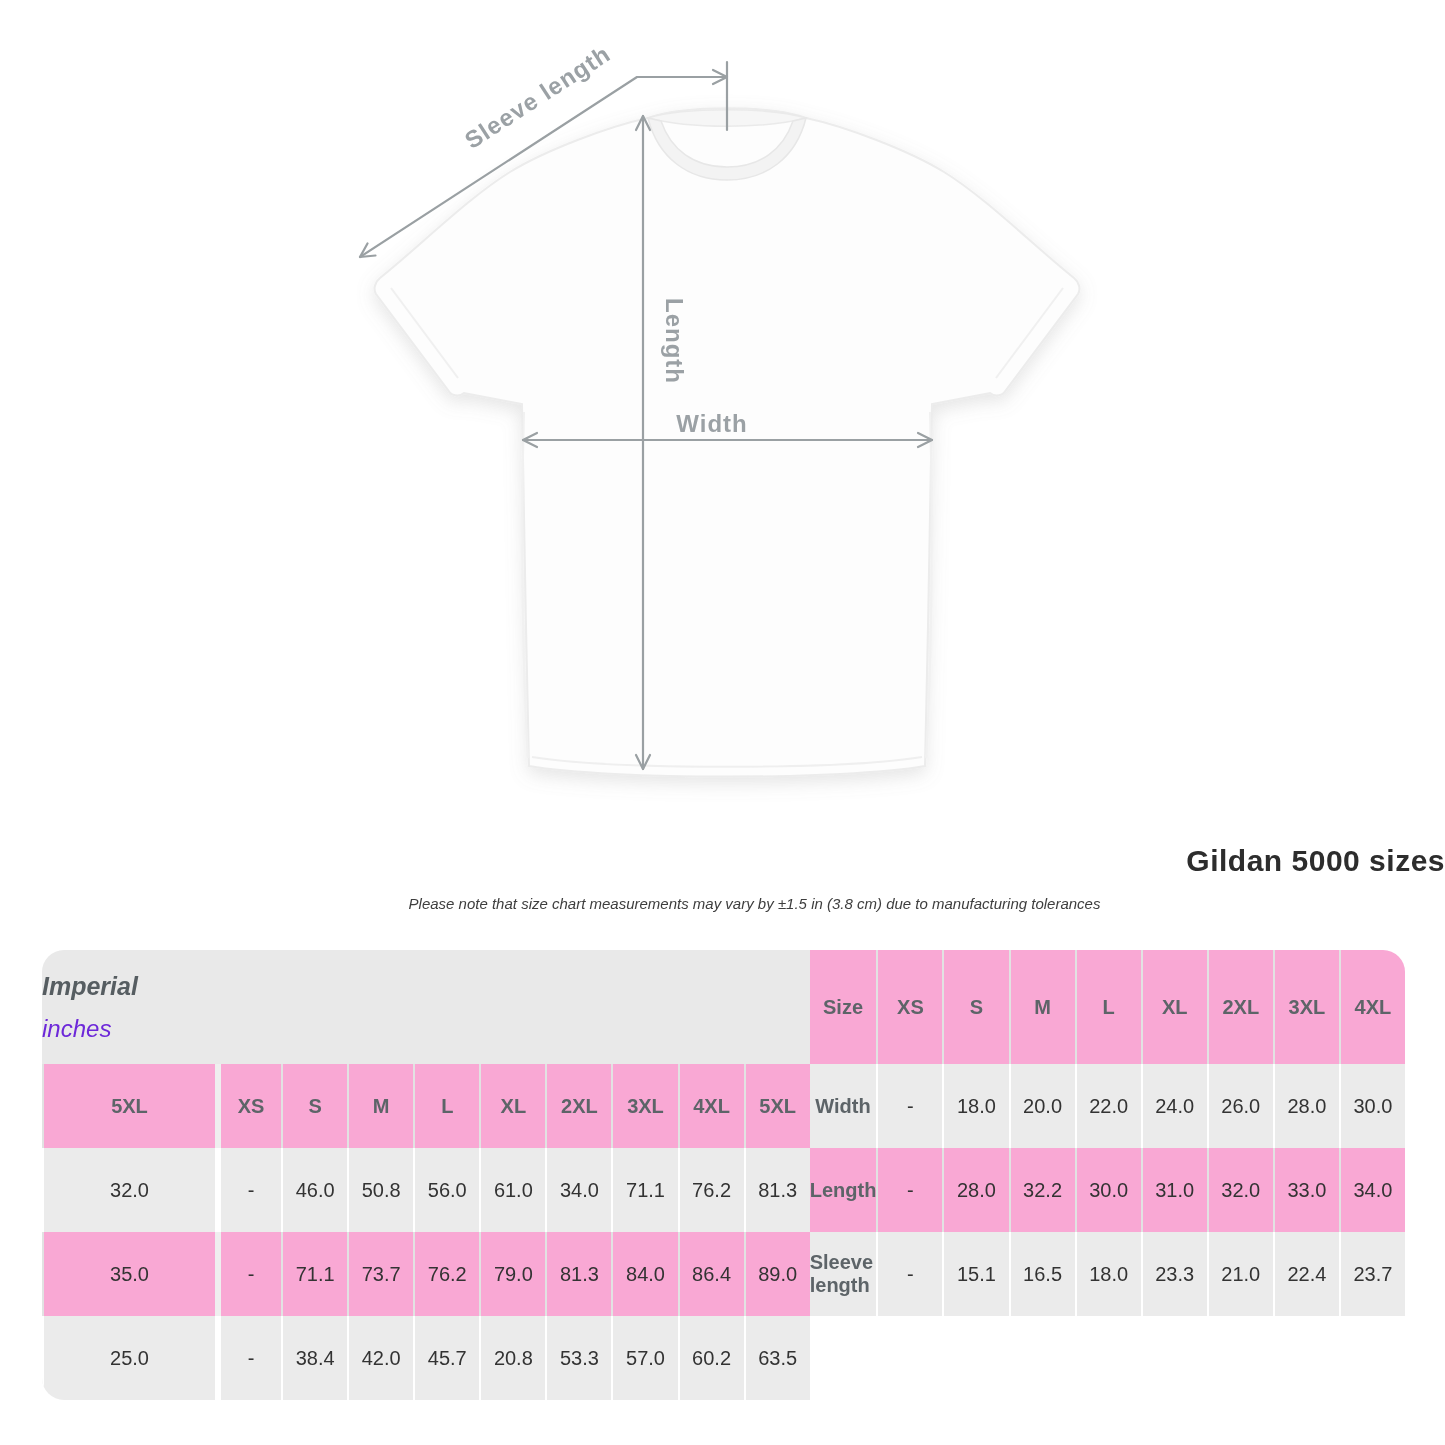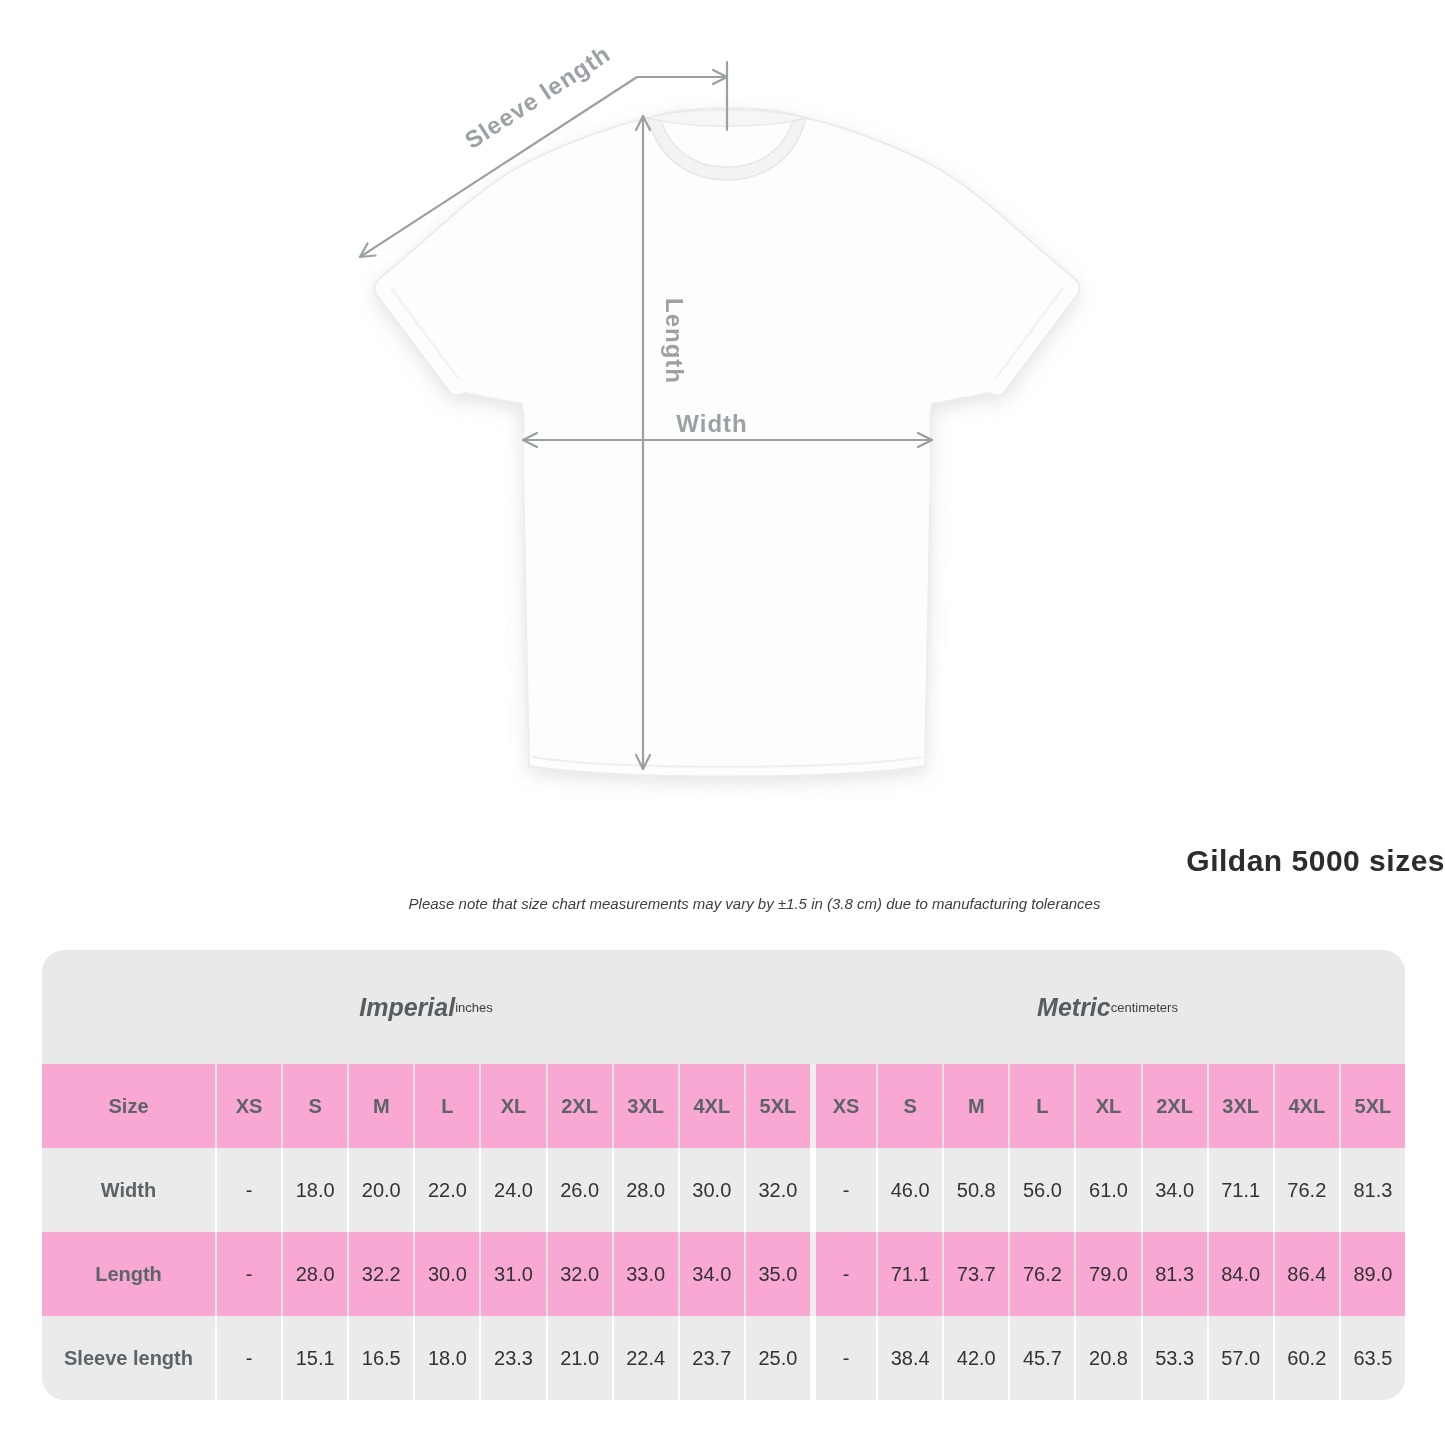--- a/index.html
+++ b/index.html
@@ -7,26 +7,26 @@
          font-family:"Liberation Sans",sans-serif;}
   .diagram-svg{position:absolute;left:0;top:0;}
   .page-title{position:absolute;left:0;top:844px;width:100%;text-align:right;
               font-size:30px;font-weight:bold;color:#2d2d2d;letter-spacing:.5px;}
   .page-note{position:absolute;left:0;top:895px;width:100%;text-align:center;
              font-size:15px;font-style:italic;color:#3e3e3e;padding-left:32px;}
   .size-table{position:absolute;left:42px;top:950px;width:1363px;height:450px;
               display:grid;grid-template-columns:173px repeat(18,1fr);
               grid-template-rows:114px repeat(4,84px);
               border-radius:22px;overflow:hidden;}
-  .gh{background:#e9e9e9;display:flex;flex-direction:row;align-items:center;
+  .gh{background:#e9e9e9;display:flex;flex-direction:column;
       justify-content:center;row-gap:14px;}
   .span10{grid-column:span 10;}
   .span9{grid-column:span 9;}
   .gt{font-style:italic;font-weight:bold;font-size:25px;color:#565d61;}
-  .gs{font-size:13px;color:#404040;}
+  .gs{font-style:italic;font-size:24px;color:#6d28d9;}
   .c{display:flex;align-items:center;justify-content:center;font-size:20px;color:#333333;}
   .lbl{font-weight:bold;color:#5d6468;}
   .hdr{font-weight:bold;color:#5d6468;}
   .rg{background:#ebebeb;}
   .rw{background:#f9a8d4;}
   .rw.sep{border-left:2px solid #e2e2e2;}
   .rg.sep{border-left:2px solid #ffffff;}
   .rw.sepw{border-left:6px solid #efefef;}
   .rg.sepw{border-left:6px solid #ffffff;}
   .arrow-line{stroke:#9aa0a3;stroke-width:2.2;fill:none;stroke-linecap:round;stroke-linejoin:round;}
@@ -97,24 +97,20 @@
   </svg>
 
   <div class="page-title">Gildan 5000 sizes</div>
   <div class="page-note">Please note that size chart measurements may vary by ±1.5 in (3.8 cm) due to manufacturing tolerances</div>
 
   <div class="size-table">
       <div class="gh span10">
         <div class="gt">Imperial</div>
         <div class="gs">inches</div>
       </div>
-      <div class="gh span9">
-        <div class="gt">Metric</div>
-        <div class="gs">centimeters</div>
-      </div>
       <div class="c lbl rw">Size</div>
       <div class="c hdr rw sep">XS</div>
       <div class="c hdr rw sep">S</div>
       <div class="c hdr rw sep">M</div>
       <div class="c hdr rw sep">L</div>
       <div class="c hdr rw sep">XL</div>
       <div class="c hdr rw sep">2XL</div>
       <div class="c hdr rw sep">3XL</div>
       <div class="c hdr rw sep">4XL</div>
       <div class="c hdr rw sep">5XL</div>

